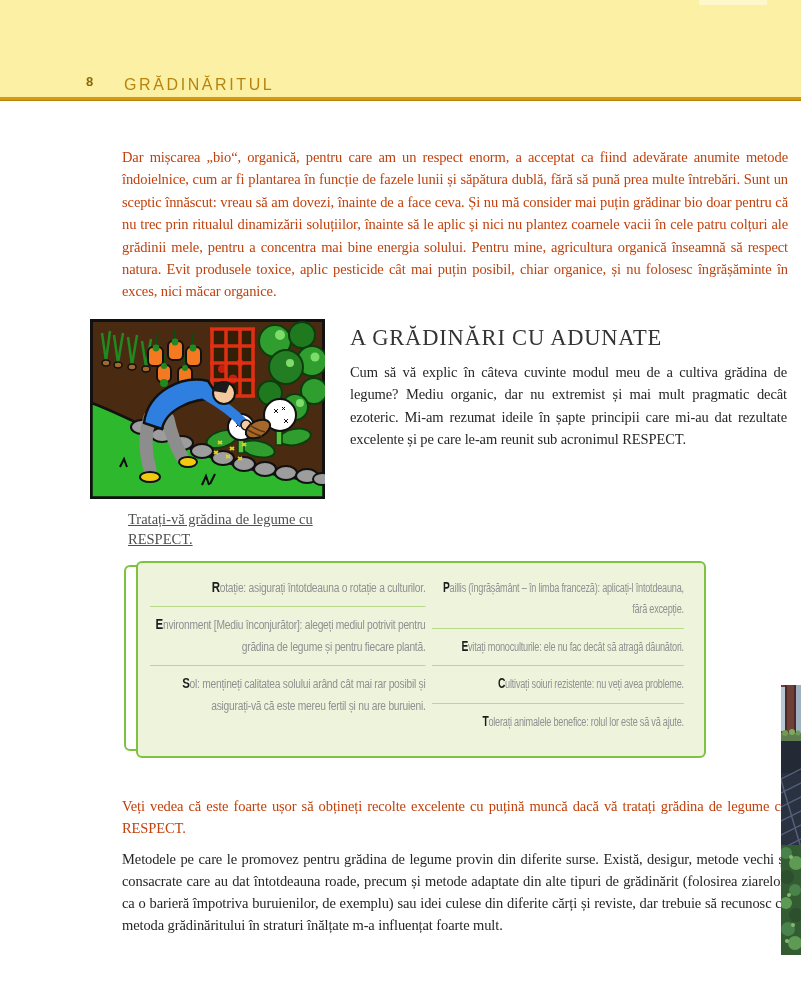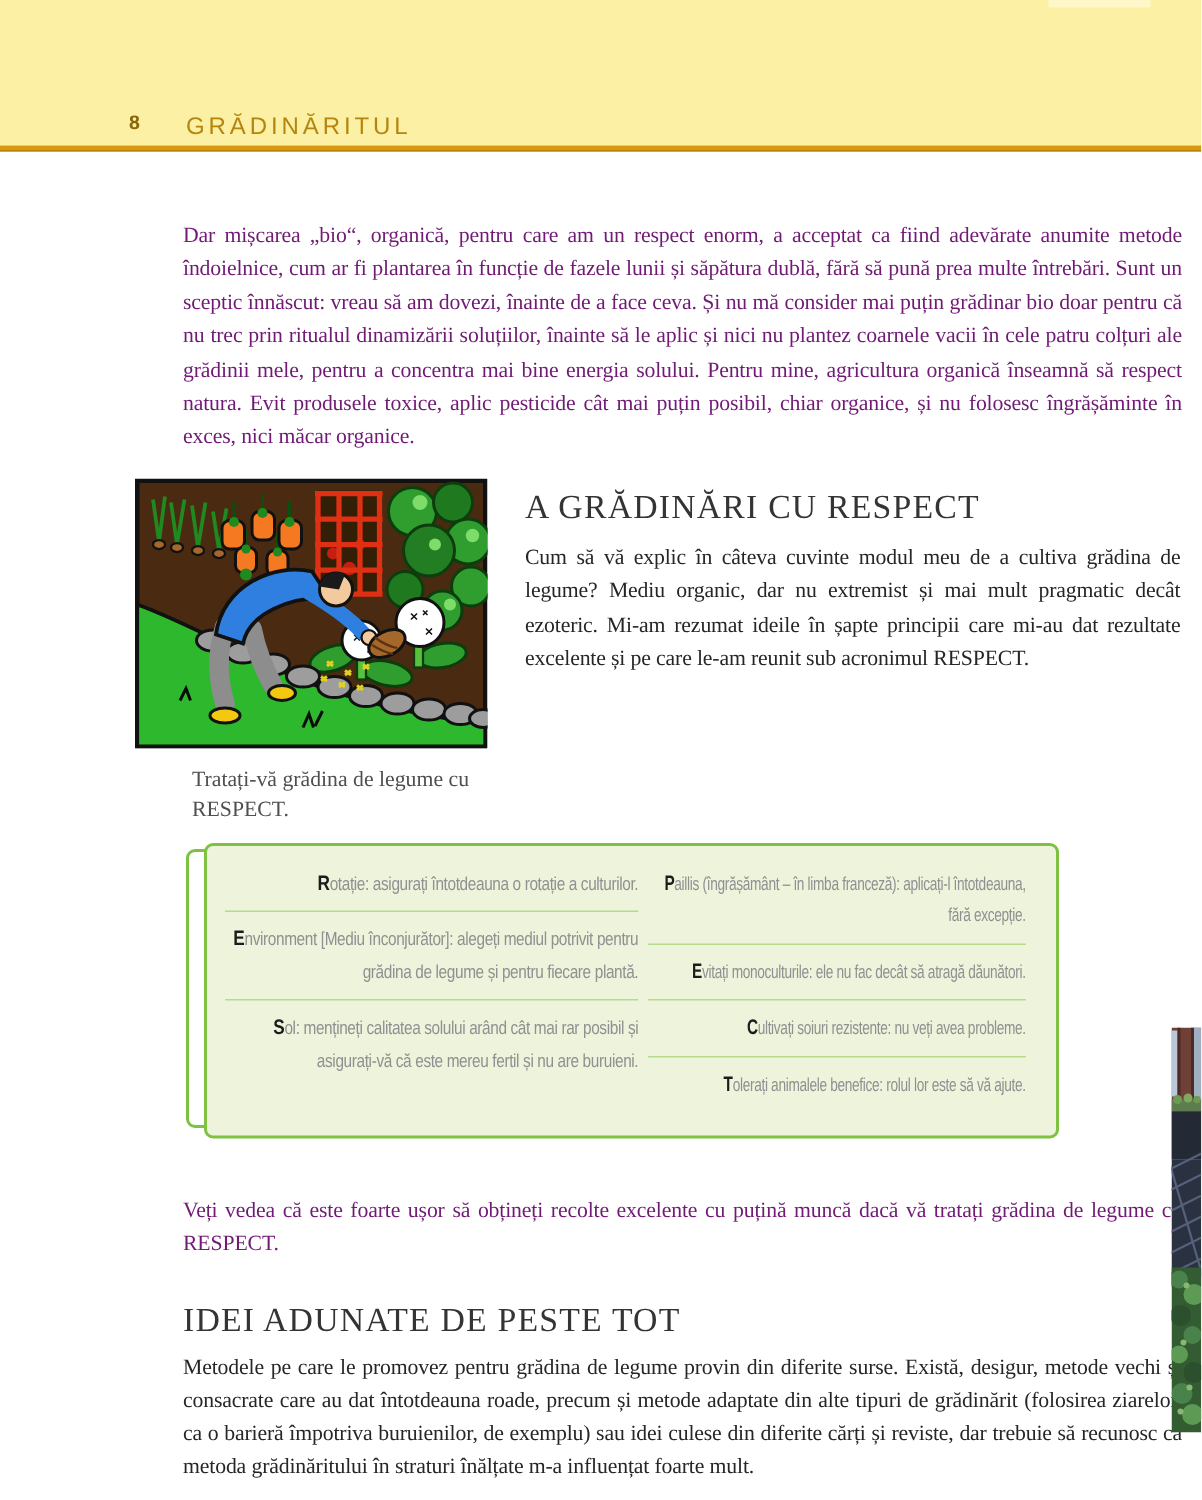--- a/index.html
+++ b/index.html
@@ -15,30 +15,30 @@
     position:absolute;left:86px;top:74px;
     font-family:"Liberation Sans", sans-serif;font-size:13px;font-weight:bold;color:#8A680A;
   }
   .running-title{
     position:absolute;left:124px;top:76px;
     font-family:"Liberation Sans", sans-serif;font-size:16px;letter-spacing:2.6px;color:#B5850F;
   }
   
   .content{position:absolute;left:122px;top:146px;width:666px;}
   .body-par{
-    font-size:14.5px;line-height:22.4px;text-align:justify;margin:0;color:#701a75;
+    font-size:14.5px;line-height:22.4px;text-align:justify;margin:0;color:#c2410c;
     letter-spacing:-0.1px;
   }
   .par2{margin-top:10px;text-align:left;}
   
   .figure-row{display:flex;margin-left:-32px;margin-top:16px;}
   .figure-col{width:235px;flex:0 0 235px;}
   .figure-frame{width:235px;height:180px;}
   .figure-caption{
-    margin:6px 0 0 38px;font-size:14.5px;color:#4f4f4f;line-height:20px;
+    margin:6px 0 0 38px;font-size:14.5px;color:#4f4f4f;line-height:20px;text-decoration:underline;
   }
   .section-col{margin-left:25px;width:437px;}
   .section-title{
     font-size:22.5px;font-weight:normal;letter-spacing:0.8px;color:#343434;margin:6px 0 0 0;
     font-family:"Liberation Serif", serif;
   }
   .section-body{margin-top:10px;font-size:14.5px;line-height:22.4px;text-align:justify;color:#262626;letter-spacing:-0.1px;}
   
   .respect-wrap{position:relative;margin-left:2px;margin-top:12px;width:585px;height:200px;text-align:right;}
   .respect-outline{
@@ -229,21 +229,21 @@
 
           <g stroke="#0a0a0a" stroke-width="2" fill="none">
             <path d="M112,166 l4,-9 l3,9 M120,165 l5,-10"></path>
             <path d="M30,148 l4,-8 l3,8"></path>
           </g>
         </svg>
         <div class="figure-caption">Tratați-vă grădina de legume cu RESPECT.</div>
       </div>
 
       <div class="section-col">
-        <h2 class="section-title">A GRĂDINĂRI CU RESPECT</h2>
+        <h2 class="section-title">A GRĂDINĂRI CU ADUNATE</h2>
         <p class="section-body">Cum să vă explic în câteva cuvinte modul meu de a cultiva grădina de legume? Mediu organic, dar nu extremist și mai mult pragmatic decât ezoteric. Mi-am rezumat ideile în șapte principii care mi-au dat rezultate excelente și pe care le-am reunit sub acronimul RESPECT.</p>
       </div>
     </div>
 
     <div class="respect-wrap">
       <div class="respect-outline"></div>
       <div class="respect-box">
         <div class="box-col box-col-left">
           <div class="box-item"><span class="init">R</span><span>otație: asigurați întotdeauna o rotație a culturilor.</span></div>
           <div class="box-divider"></div>
@@ -258,21 +258,20 @@
           <div class="box-divider"></div>
           <div class="box-item"><span class="init">C</span><span>ultivați soiuri rezistente: nu veți avea probleme.</span></div>
           <div class="box-divider"></div>
           <div class="box-item"><span class="init">T</span><span>olerați animalele benefice: rolul lor este să vă ajute.</span></div>
         </div>
       </div>
     </div>
 
     <p class="body-par outro">Veți vedea că este foarte ușor să obțineți recolte excelente cu puțină muncă dacă vă tratați grădina de legume cu RESPECT.</p>
 
-    <h2 class="ideas-title">IDEI ADUNATE DE PESTE TOT</h2>
     <p class="ideas-body">Metodele pe care le promovez pentru grădina de legume provin din diferite surse. Există, desigur, metode vechi și consacrate care au dat întotdeauna roade, precum și metode adaptate din alte tipuri de grădinărit (folosirea ziarelor, ca o barieră împotriva buruienilor, de exemplu) sau idei culese din diferite cărți și reviste, dar trebuie să recunosc că metoda grădinăritului în straturi înălțate m-a influențat foarte mult.</p>
 
   </div>
 
   <svg class="photo-strip" viewBox="0 0 20 270" preserveAspectRatio="none">
     <rect x="0" y="0" width="20" height="88" fill="#6e4038"></rect>
     <rect x="0" y="0" width="20" height="88" fill="none"></rect>
     <rect x="0" y="2" width="4" height="44" fill="#b9c7d6"></rect>
     <rect x="15" y="0" width="5" height="50" fill="#9fb0c2"></rect>
     <rect x="4" y="0" width="2" height="50" fill="#4c2b26"></rect>

